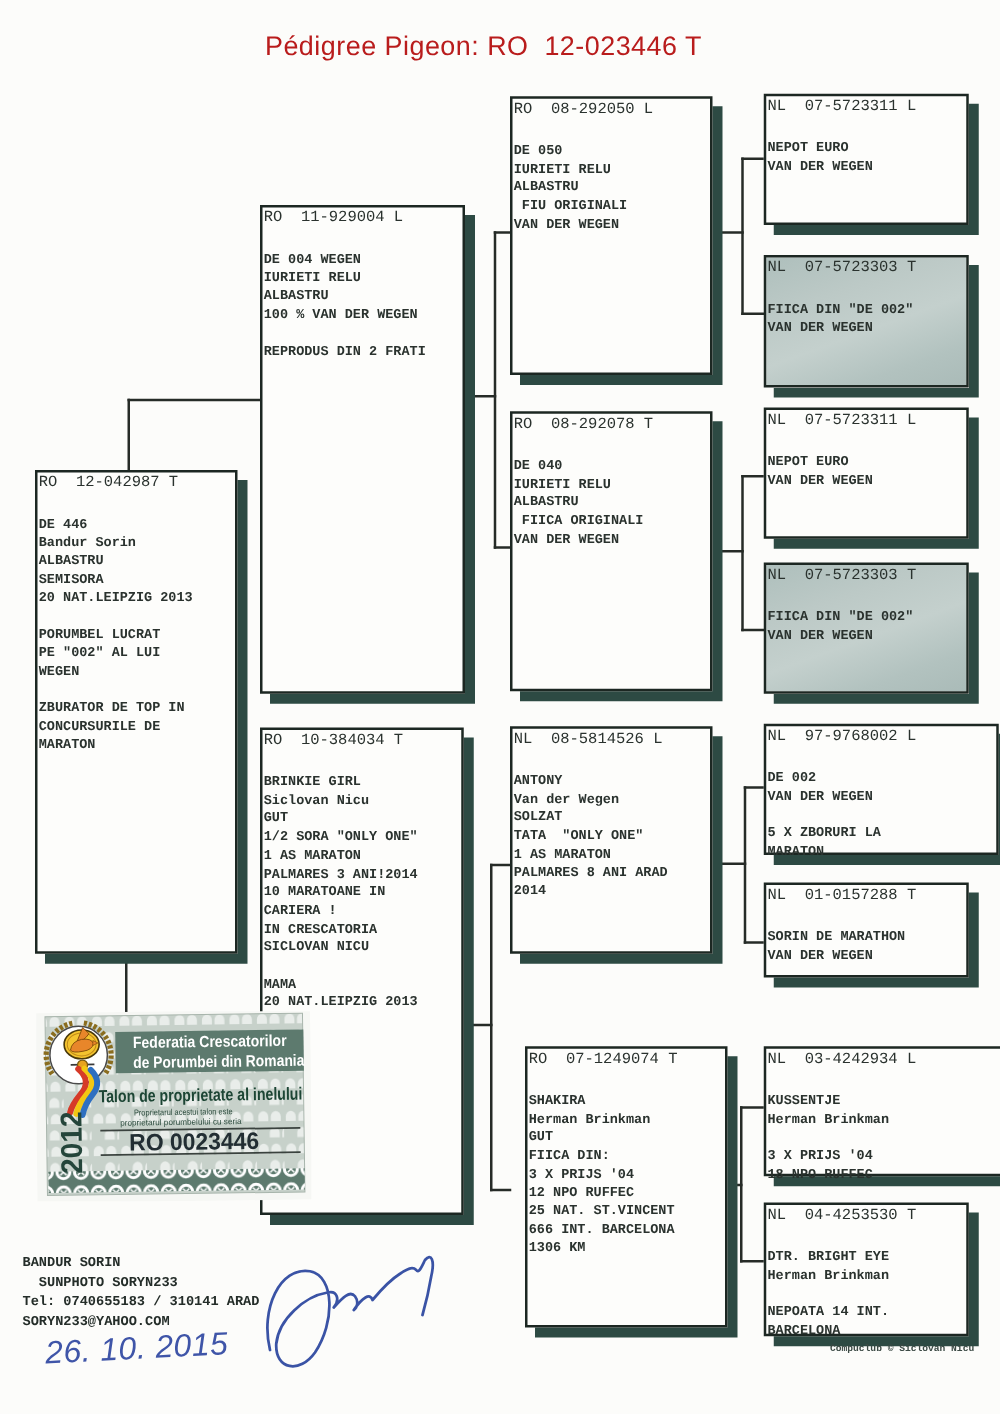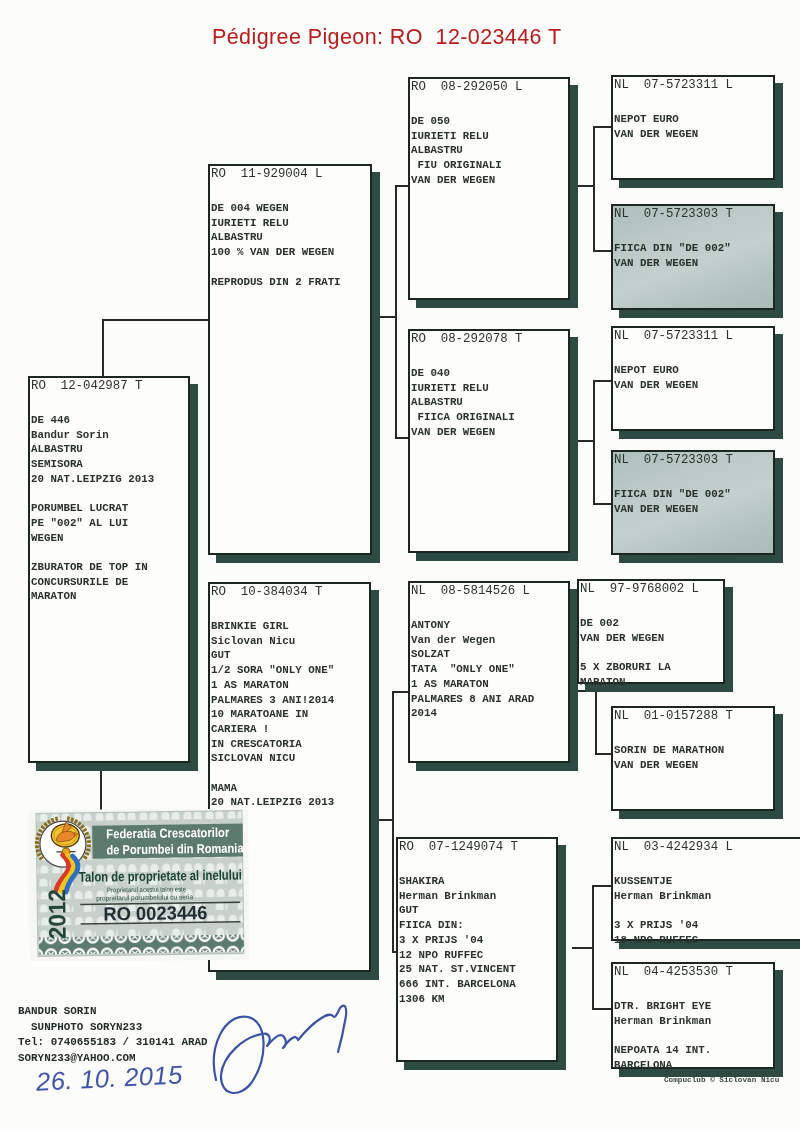--- a/index.html
+++ b/index.html
@@ -147,21 +147,21 @@
   <div class="hd">NL  08-5814526 L</div>
   <div class="bd">ANTONY
 Van der Wegen
 SOLZAT
 TATA  "ONLY ONE"
 1 AS MARATON
 PALMARES 8 ANI ARAD
 2014</div>
 </div>
 
-<div class="bx" style="left:396px;top:837px;width:162px;height:225px">
+<div class="bx" style="left:420px;top:837px;width:162px;height:225px">
   <div class="hd">RO  07-1249074 T</div>
   <div class="bd">SHAKIRA
 Herman Brinkman
 GUT
 FIICA DIN:
 3 X PRIJS '04
 12 NPO RUFFEC
 25 NAT. ST.VINCENT
 666 INT. BARCELONA
 1306 KM</div>
@@ -184,30 +184,30 @@
   <div class="bd">NEPOT EURO
 VAN DER WEGEN</div>
 </div>
 
 <div class="bx gray" style="left:611px;top:450px;width:164px;height:105px">
   <div class="hd">NL  07-5723303 T</div>
   <div class="bd">FIICA DIN "DE 002"
 VAN DER WEGEN</div>
 </div>
 
-<div class="bx" style="left:577px;top:579px;width:148px;height:105px">
+<div class="bx" style="left:611px;top:579px;width:188px;height:105px">
   <div class="hd">NL  97-9768002 L</div>
   <div class="bd">DE 002
 VAN DER WEGEN
 
 5 X ZBORURI LA
 MARATON</div>
 </div>
 
-<div class="bx" style="left:611px;top:706px;width:164px;height:105px">
+<div class="bx" style="left:611px;top:706px;width:164px;height:76px">
   <div class="hd">NL  01-0157288 T</div>
   <div class="bd">SORIN DE MARATHON
 VAN DER WEGEN</div>
 </div>
 
 <div class="bx" style="left:611px;top:837px;width:193px;height:104px">
   <div class="hd">NL  03-4242934 L</div>
   <div class="bd">KUSSENTJE
 Herman Brinkman
 

